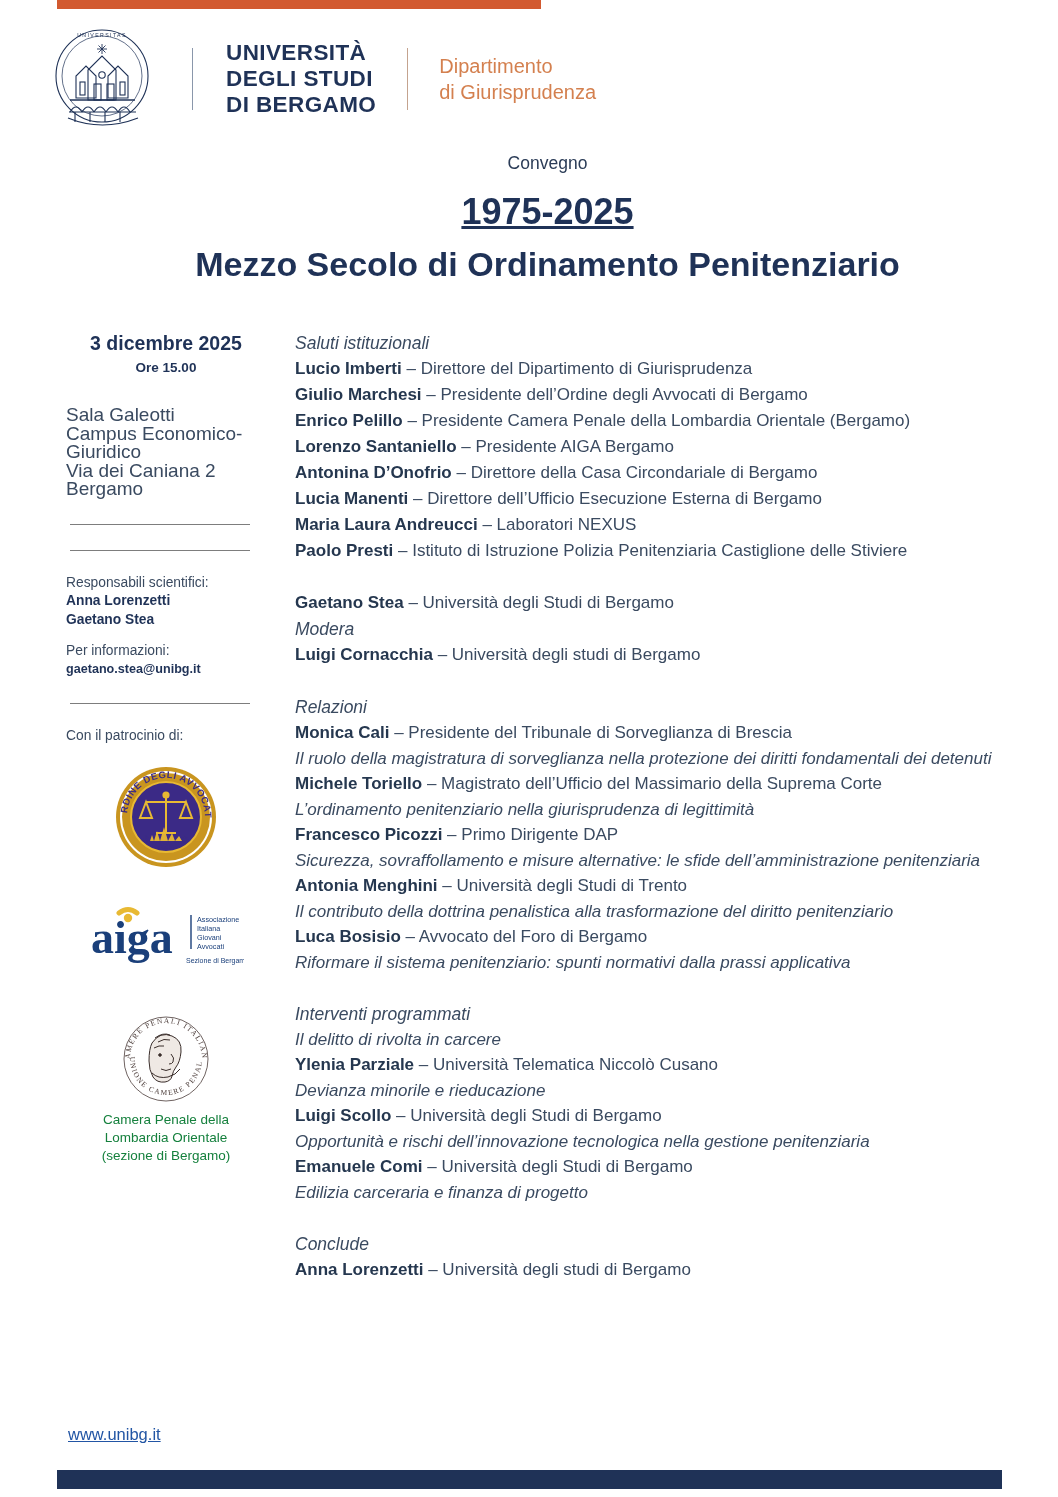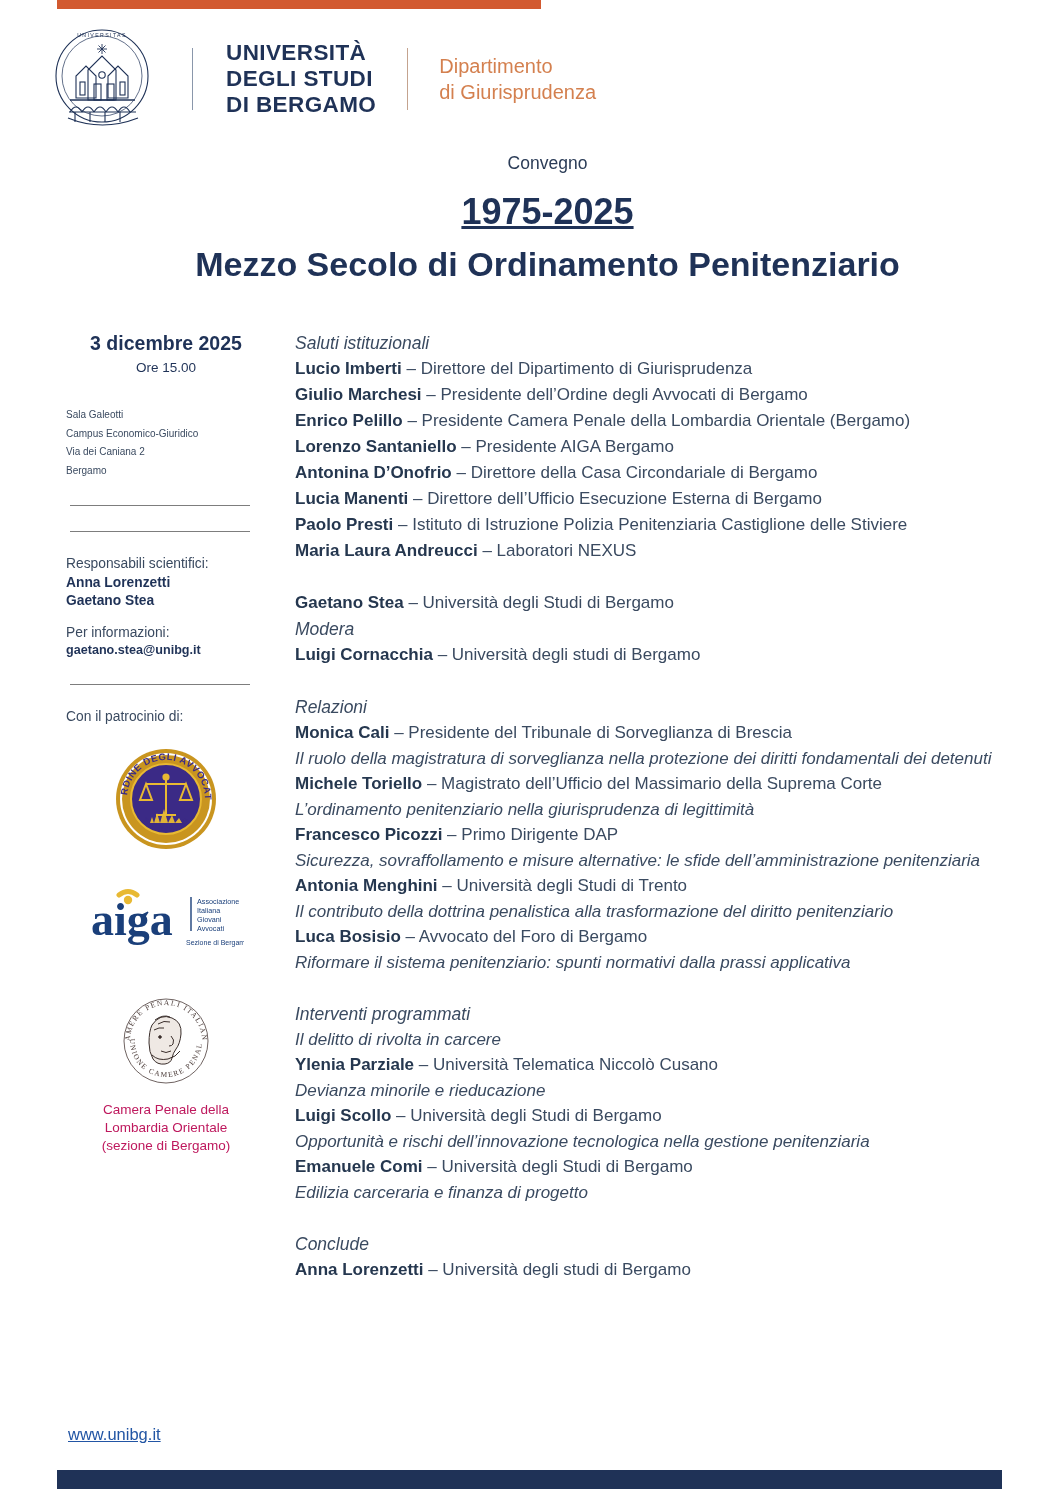--- a/index.html
+++ b/index.html
@@ -123,28 +123,28 @@
   .side-date {
     text-align: center;
     font-size: 19.5px;
     font-weight: bold;
     color: #1f3257;
     line-height: 26px;
   }
   .side-time {
     text-align: center;
     font-size: 13.5px;
-    font-weight: normal;
+    font-weight: bold;
     color: #1f3257;
     line-height: 19px;
     margin-top: 2px;
   }
   .side-venue {
     margin-top: 29px;
-    font-size: 10px;
+    font-size: 19px;
     line-height: 18.5px;
     color: #3a4a60;
     white-space: pre-line;
   }
   .side-rule {
     width: 180px;
     height: 1px;
     background: #7d7d7d;
     margin: 25px 0 23px 4px;
   }
@@ -178,23 +178,23 @@
   .logos {
     margin-top: 20px;
     text-align: center;
   }
   .logo-avv { margin: 8px auto 0; display:block; }
   .logo-aiga { margin: 36px auto 0; display:block; }
   .logo-cam { margin: 38px auto 0; display:block; }
   .cam-caption {
     font-size: 13.5px;
     line-height: 18px;
-    color: #be185d;
+    color: #15803d;
     text-align: center;
-    margin-top: 8px;
+    margin-top: 0;
     white-space: pre-line;
   }
 
   .site-link {
     position: absolute;
     left: 68px;
     top: 1425px;
     font-size: 16.5px;
     color: #2255a4;
     text-decoration: underline;
@@ -381,22 +381,22 @@
 <a class="site-link" href="#">www.unibg.it</a>
 
 <div class="program">
     <div class="sec-head">Saluti istituzionali</div>
     <div class="entry"><b>Lucio Imberti</b><span> – Direttore del Dipartimento di Giurisprudenza</span></div>
     <div class="entry"><b>Giulio Marchesi</b><span> – Presidente dell’Ordine degli Avvocati di Bergamo</span></div>
     <div class="entry"><b>Enrico Pelillo</b><span> – Presidente Camera Penale della Lombardia Orientale (Bergamo)</span></div>
     <div class="entry"><b>Lorenzo Santaniello</b><span> – Presidente AIGA Bergamo</span></div>
     <div class="entry"><b>Antonina D’Onofrio</b><span> – Direttore della Casa Circondariale di Bergamo</span></div>
     <div class="entry"><b>Lucia Manenti</b><span> – Direttore dell’Ufficio Esecuzione Esterna di Bergamo</span></div>
+    <div class="entry"><b>Maria Laura Andreucci</b><span> – Laboratori NEXUS</span></div>
     <div class="entry"><b>Paolo Presti</b><span> – Istituto di Istruzione Polizia Penitenziaria Castiglione delle Stiviere</span></div>
-    <div class="entry"><b>Maria Laura Andreucci</b><span> – Laboratori NEXUS</span></div>
     <div class="blank"></div>
     <div class="entry"><b>Gaetano Stea</b><span> – Università degli Studi di Bergamo</span></div>
     <div class="sec-head">Modera</div>
     <div class="entry"><b>Luigi Cornacchia</b><span> – Università degli studi di Bergamo</span></div>
     <div class="blank"></div>
     <div class="sec-head">Relazioni</div>
     <div class="entry"><b>Monica Cali</b><span> – Presidente del Tribunale di Sorveglianza di Brescia</span></div>
     <div class="talk">Il ruolo della magistratura di sorveglianza nella protezione dei diritti fondamentali dei detenuti</div>
     <div class="entry"><b>Michele Toriello</b><span> – Magistrato dell’Ufficio del Massimario della Suprema Corte</span></div>
     <div class="talk">L’ordinamento penitenziario nella giurisprudenza di legittimità</div>

